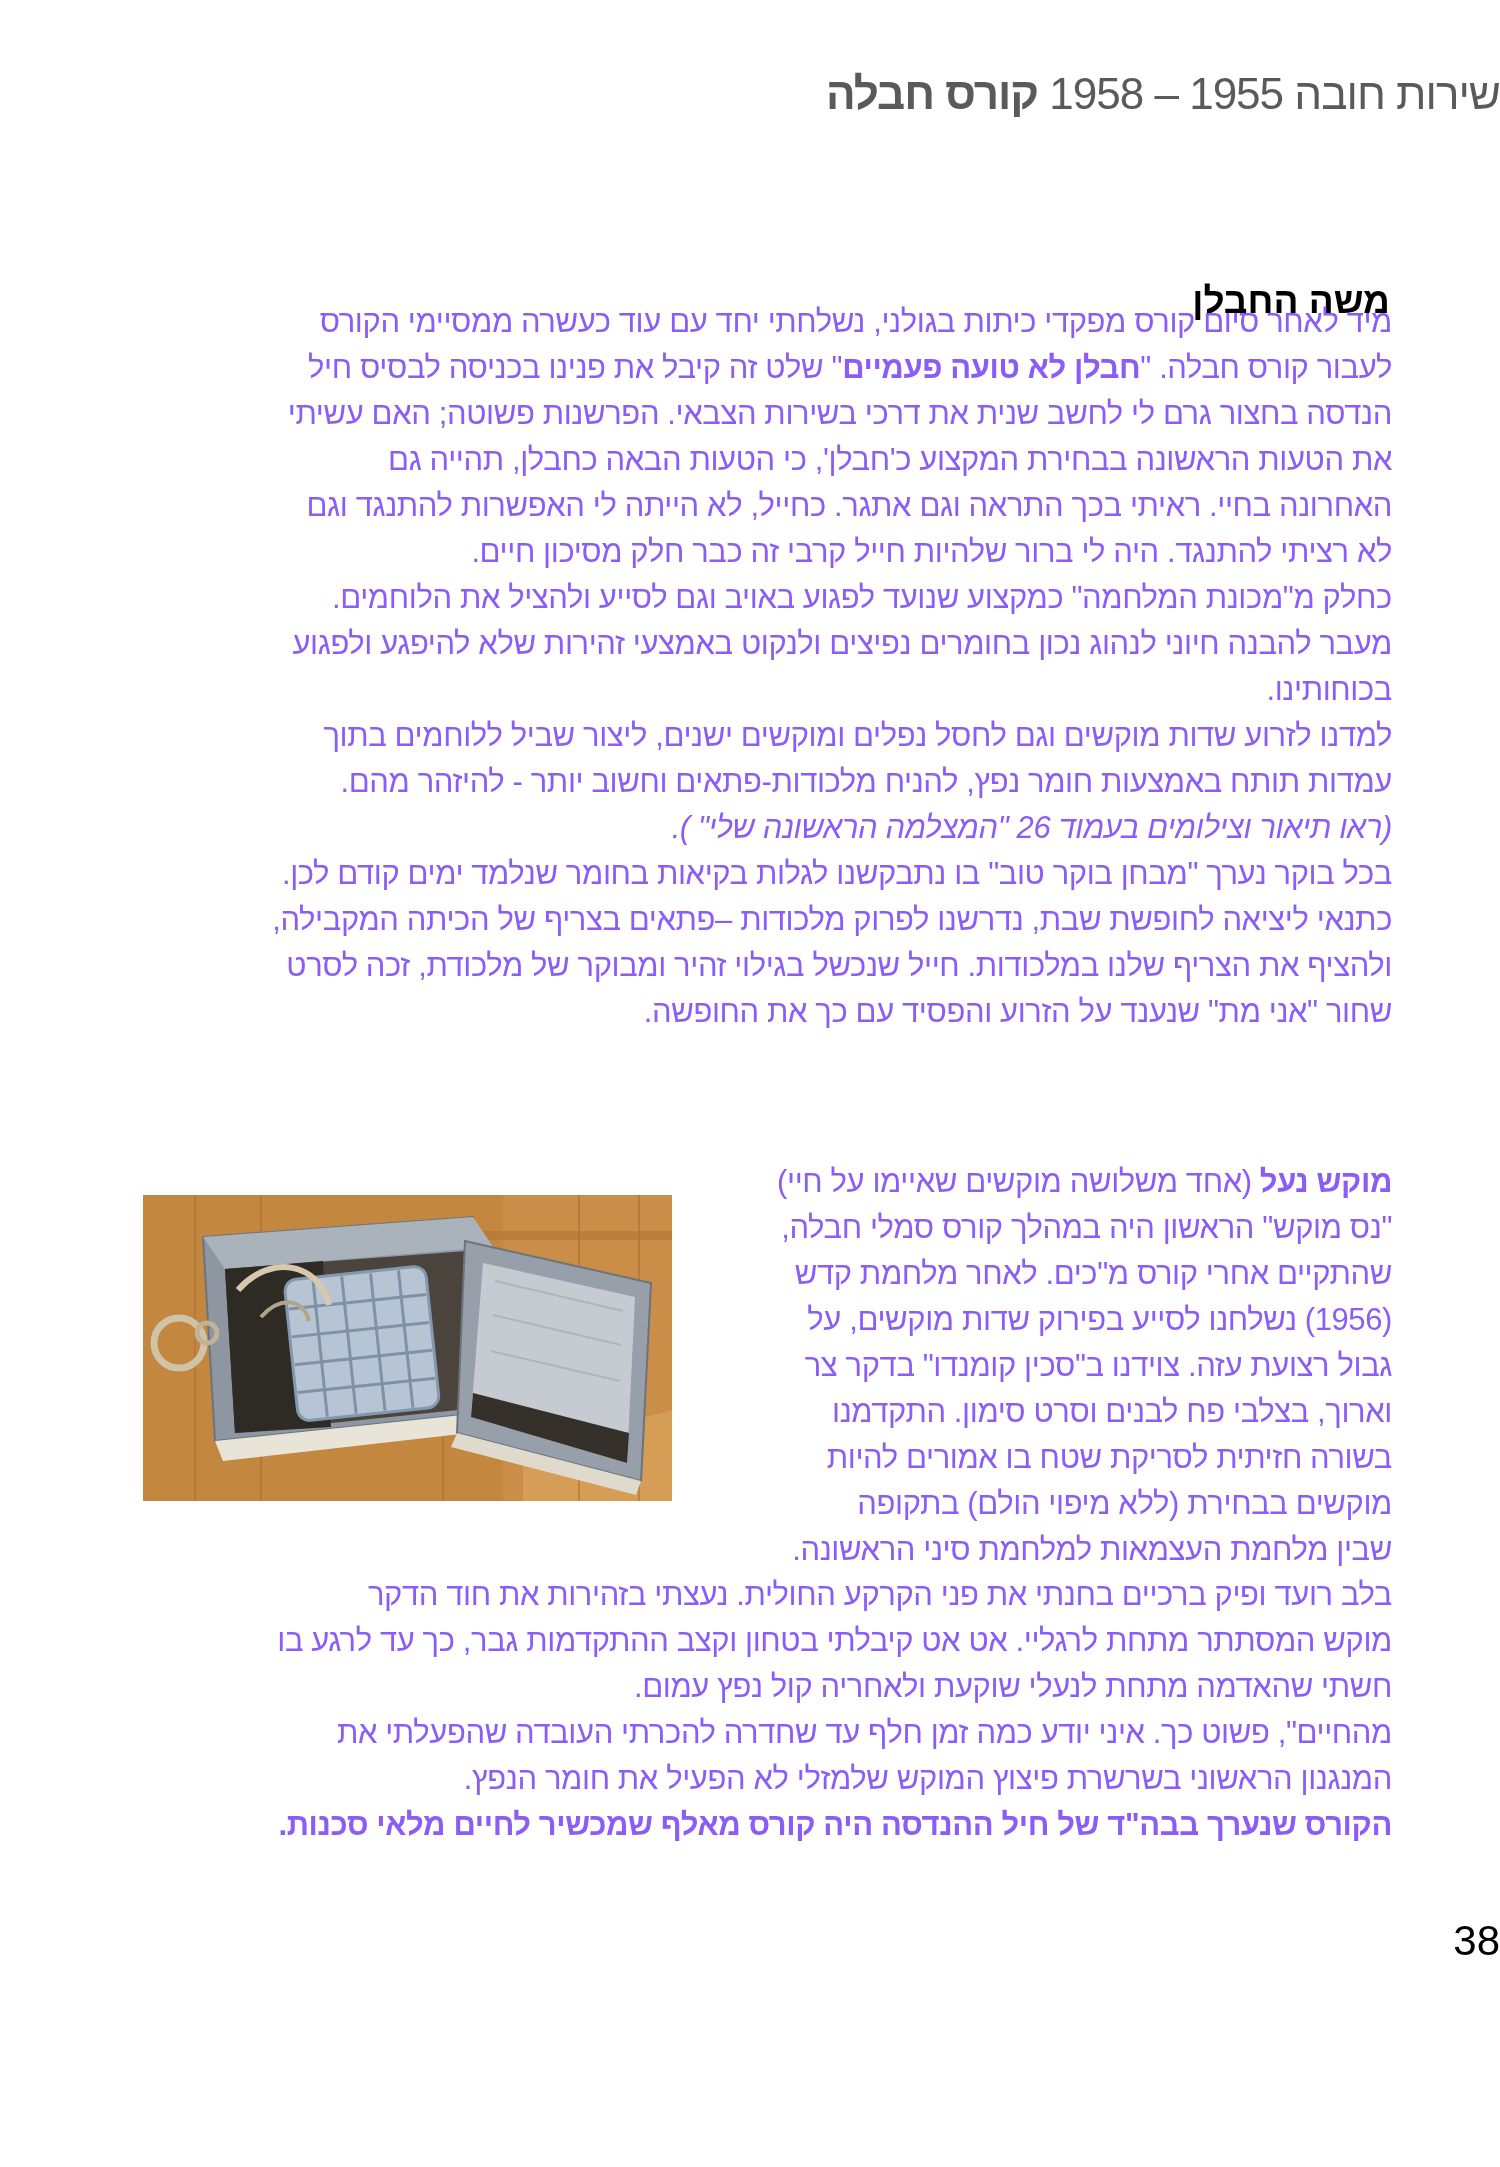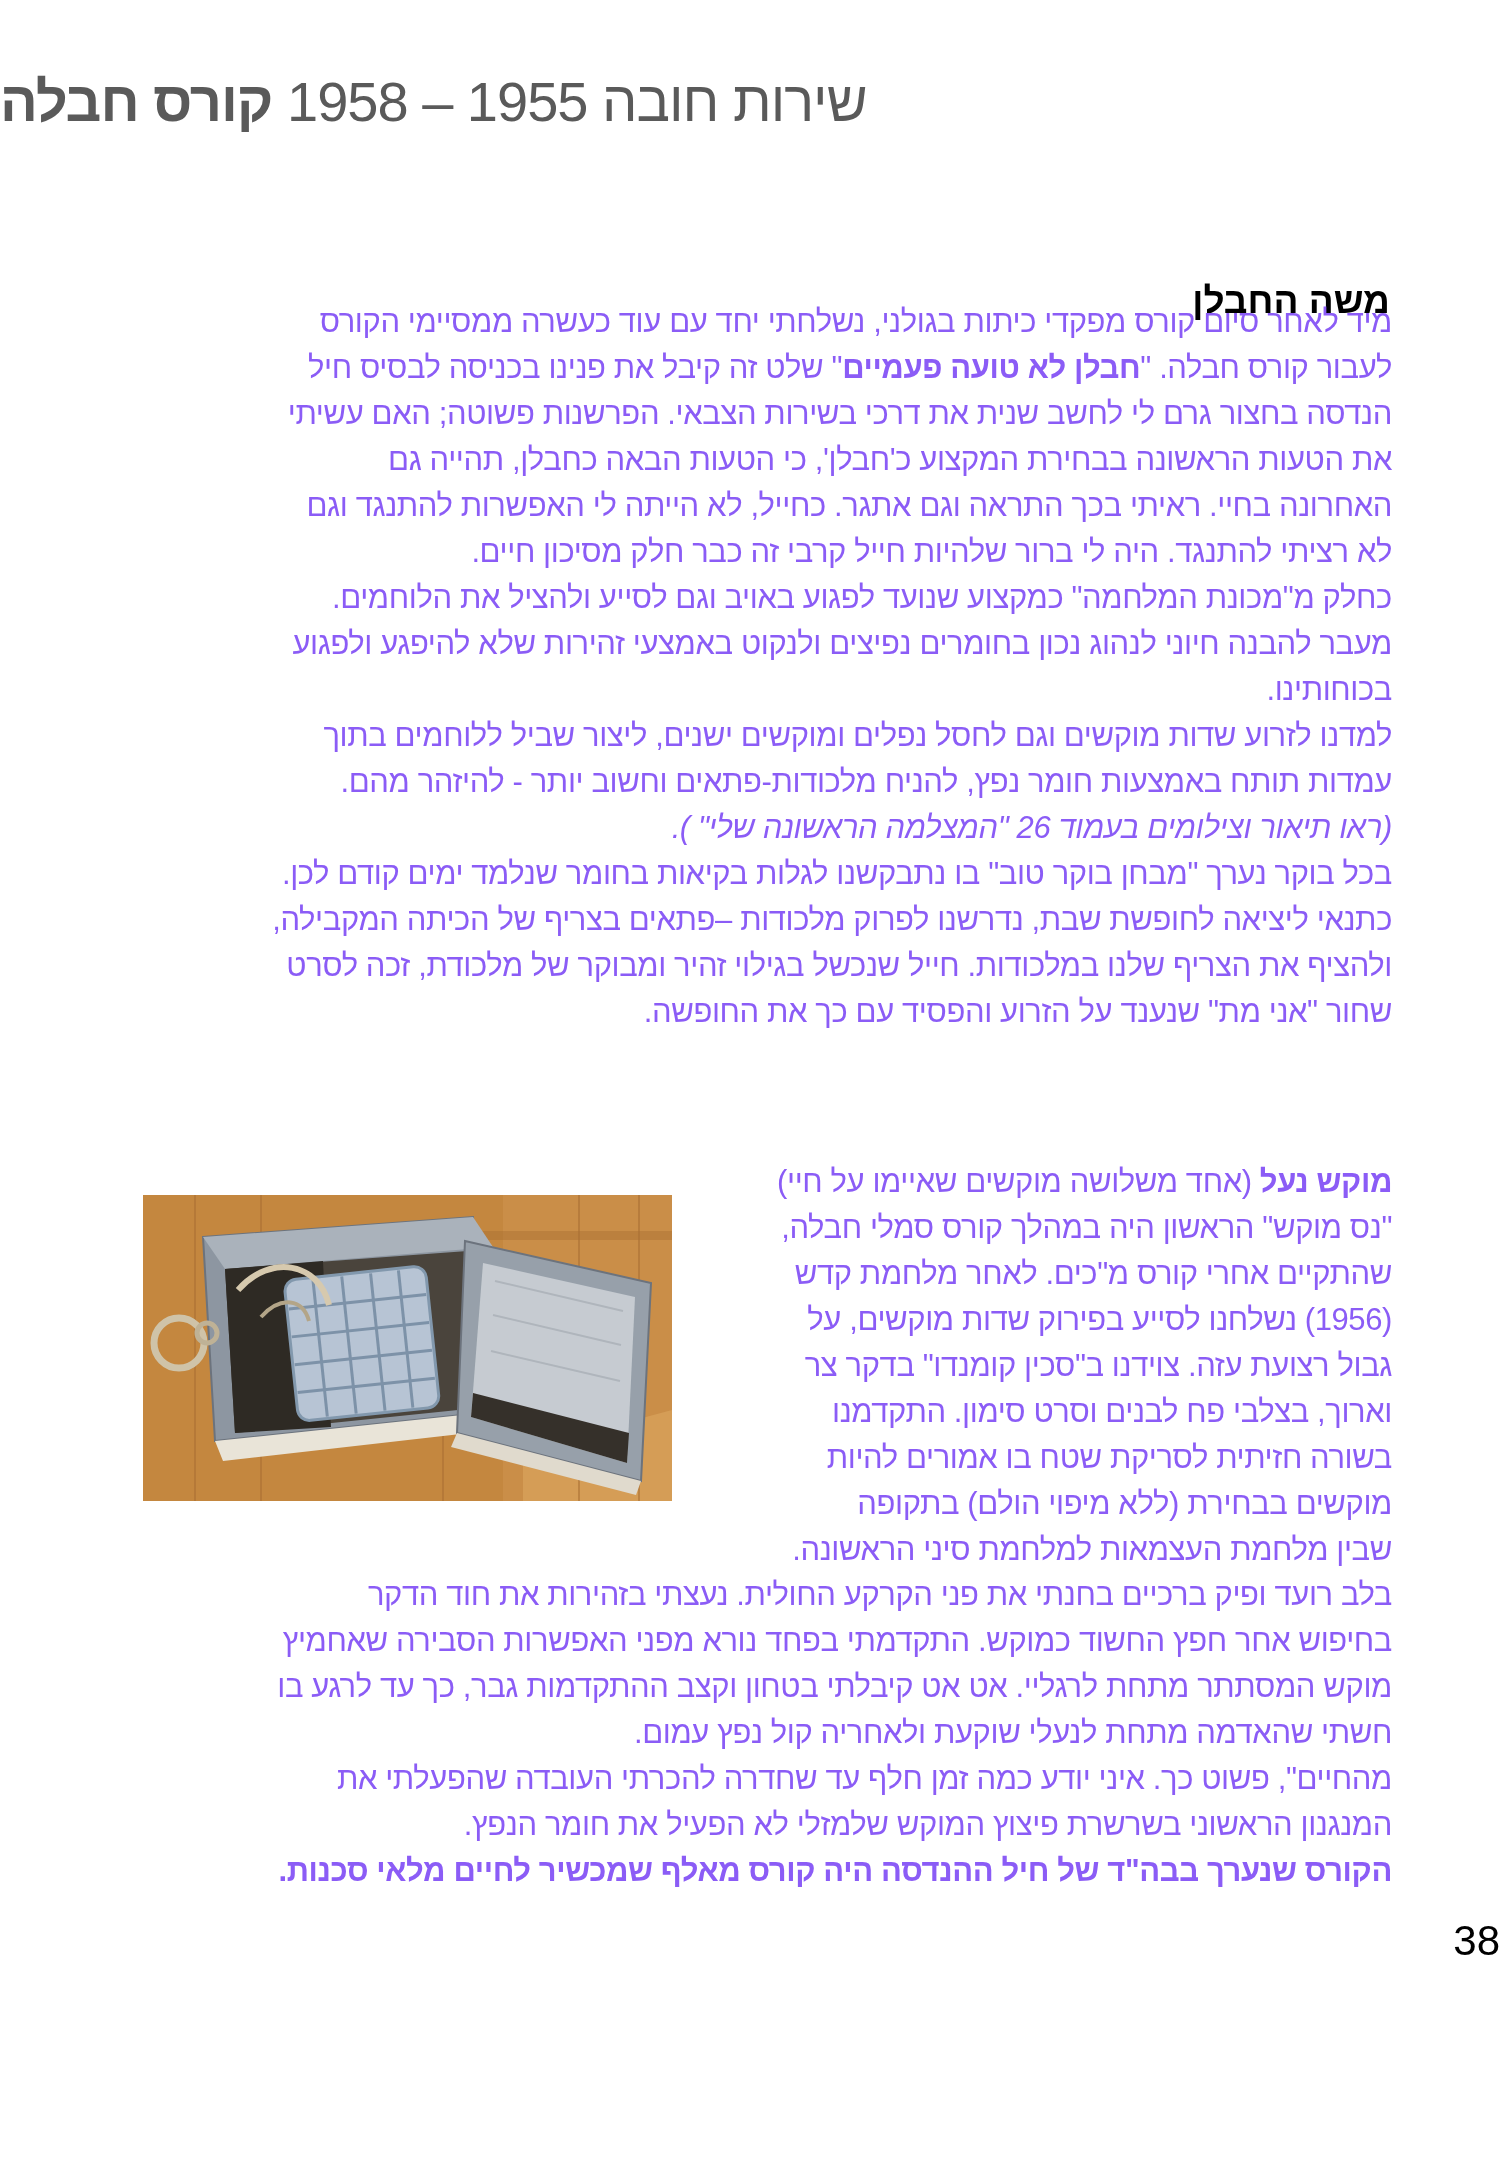--- a/index.html
+++ b/index.html
@@ -7,23 +7,23 @@
     position:relative;
     width:1500px;height:2167px;
     margin:0 auto;
     background:#ffffff;
     overflow:hidden;
     direction:rtl;
     font-family:"Liberation Sans","DejaVu Sans",sans-serif;
     color:#000;
   }
   .title-block{
-    position:absolute;top:68px;left:0;right:0;
-    text-align:left;
-    font-size:56px;line-height:1.2;
+    position:absolute;top:68px;left:8px;right:0;
+    text-align:right;
+    font-size:44px;line-height:1.2;
     color:#5a5a5a;
     letter-spacing:-1px;
     white-space:nowrap;
   }
   .title-bold{font-weight:bold;color:#5a5a5a;}
   .section-heading{
     position:absolute;top:242px;right:110px;
     font-size:37px;line-height:46px;font-weight:bold;
     color:#000;
     margin-top:36px;
@@ -156,21 +156,20 @@
         <div class="tline">וארוך, בצלבי פח לבנים וסרט סימון. התקדמנו</div>
         <div class="tline">בשורה חזיתית לסריקת שטח בו אמורים להיות</div>
         <div class="tline">מוקשים בבחירת (ללא מיפוי הולם) בתקופה</div>
         <div class="tline">שבין מלחמת העצמאות למלחמת סיני הראשונה.</div>
       </div>
   </div>
 
   <div class="textblock body2">
     <div>
         <div class="tline">בלב רועד ופיק ברכיים בחנתי את פני הקרקע החולית. נעצתי בזהירות את חוד הדקר</div>
-        <div class="tline">בחיפוש אחר חפץ החשוד כמוקש. התקדמתי בפחד נורא מפני האפשרות הסבירה שאחמיץ</div>
         <div class="tline">מוקש המסתתר מתחת לרגליי. אט אט קיבלתי בטחון וקצב ההתקדמות גבר, כך עד לרגע בו</div>
         <div class="tline">חשתי שהאדמה מתחת לנעלי שוקעת ולאחריה קול נפץ עמום.</div>
       </div>
     <div>
         <div class="tline">מהחיים", פשוט כך. איני יודע כמה זמן חלף עד שחדרה להכרתי העובדה שהפעלתי את</div>
         <div class="tline">המנגנון הראשוני בשרשרת פיצוץ המוקש שלמזלי לא הפעיל את חומר הנפץ.</div>
       </div>
     <div class="tline bold">הקורס שנערך בבה"ד של חיל ההנדסה היה קורס מאלף שמכשיר לחיים מלאי סכנות.</div>
   </div>
 

